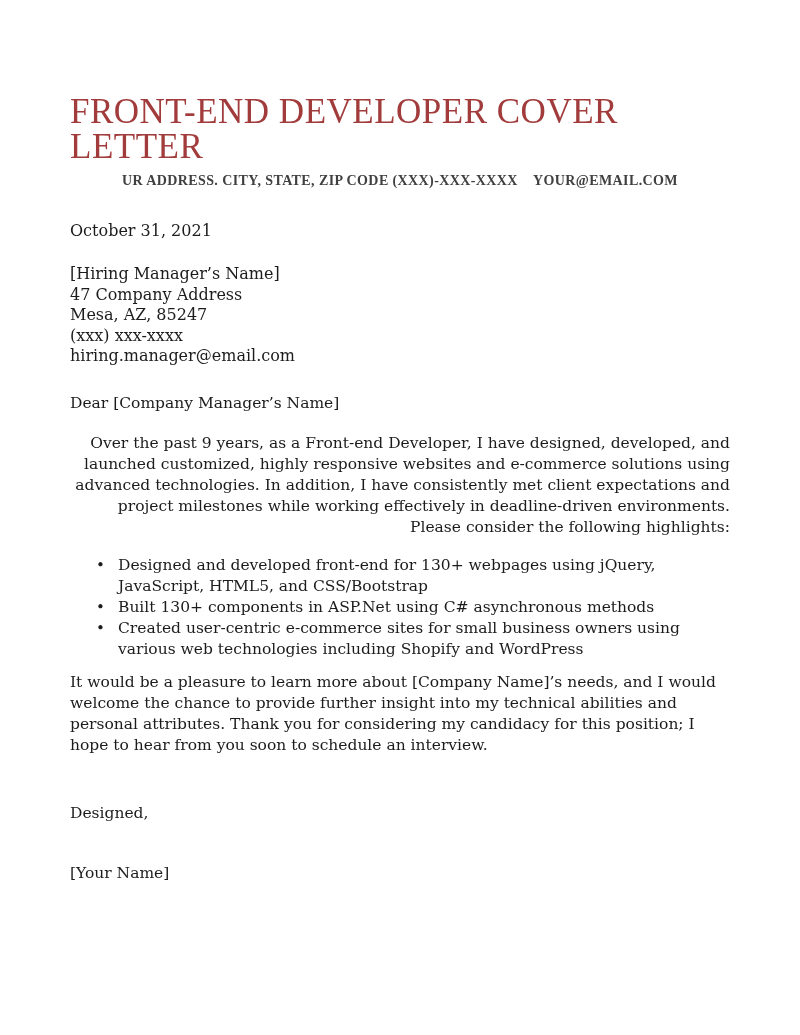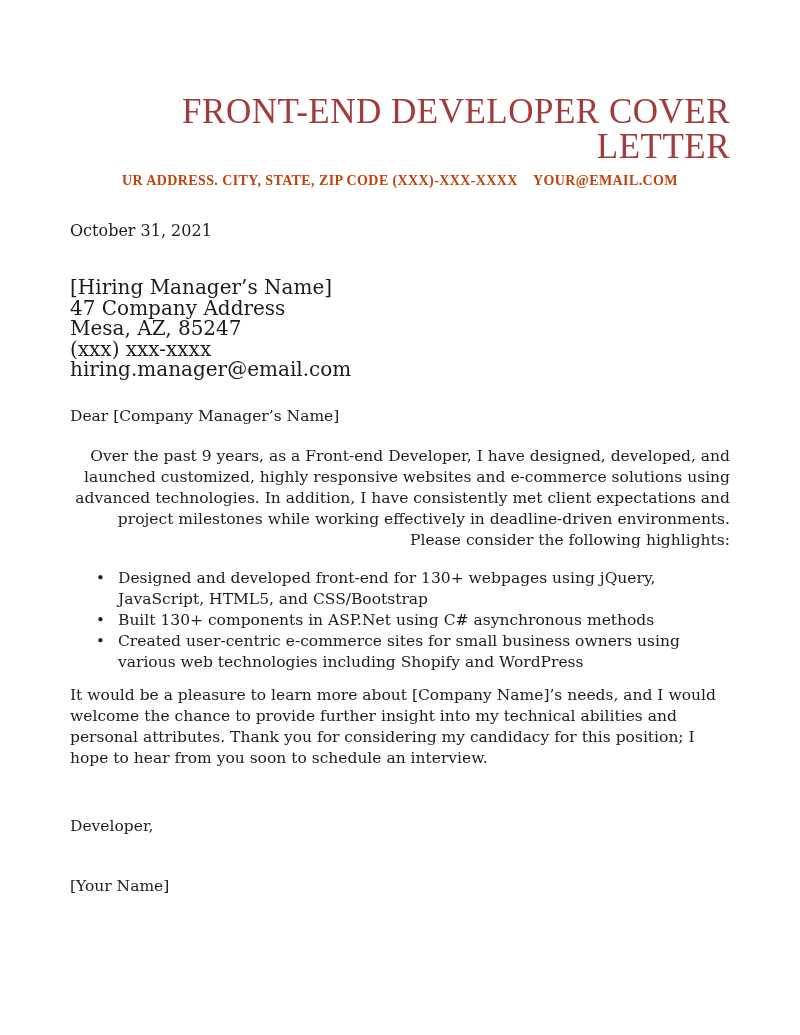--- a/index.html
+++ b/index.html
@@ -15,53 +15,53 @@
     background: #ffffff;
     box-sizing: border-box;
     padding: 0 70px;
     overflow: hidden;
     font-family: "DejaVu Serif", "Liberation Serif", serif;
     color: #1c1c1c;
   }
   
   .title {
     margin: 94px 0 0 0;
-    text-align: right;
+    text-align: left;
     font-family: "Liberation Serif", "DejaVu Serif", serif;
     font-weight: 400;
     font-size: 35px;
     line-height: 1.0;
     letter-spacing: 0.5px;
     color: #a23c3c;
   }
   .subtitle {
     margin-top: 9px;
     text-align: center;
     font-family: "Liberation Serif", "DejaVu Serif", serif;
     font-weight: 700;
     font-size: 14px;
     letter-spacing: 0.4px;
-    color: #c2410c;
+    color: #404040;
     white-space: pre;
   }
   
   .letter {
     font-size: 15.5px;
     line-height: 21px;
     max-width: 662px;
   }
   .letter p { margin: 0; }
   .date-line {
     margin-top: 31px !important;
     font-size: 16px;
   }
   .recipient {
-    margin-top: 36px;
+    margin-top: 23px;
     line-height: 20.5px;
-    font-size: 20px;
+    font-size: 16px;
   }
   .salutation { margin-top: 26px !important; }
   .para-1 { margin-top: 22px !important; }
   .para-2 { margin-top: 19px !important; text-align: right; }
   .highlights {
     margin: 17px 0 0 0;
     padding: 0;
     list-style: none;
   }
   .highlights li {
@@ -108,18 +108,18 @@
     <p class="para-2">Over the past 9 years, as a Front-end Developer, I have designed, developed, and launched customized, highly responsive websites and e-commerce solutions using advanced technologies. In addition, I have consistently met client expectations and project milestones while working effectively in deadline-driven environments. Please consider the following highlights:</p>
 
     <ul class="highlights">
       <li>Designed and developed front-end for 130+ webpages using jQuery, JavaScript, HTML5, and CSS/Bootstrap</li>
       <li>Built 130+ components in ASP.Net using C# asynchronous methods</li>
       <li>Created user-centric e-commerce sites for small business owners using various web technologies including Shopify and WordPress</li>
     </ul>
 
     <p class="closing-para">It would be a pleasure to learn more about [Company Name]’s needs, and I would welcome the chance to provide further insight into my technical abilities and personal attributes. Thank you for considering my candidacy for this position; I hope to hear from you soon to schedule an interview.</p>
 
-    <p class="valediction">Developer,</p>
+    <p class="valediction">Designed,</p>
 
     <p class="signature">[Your Name]</p>
 
   </main>
 </div>
 
 </body></html>

